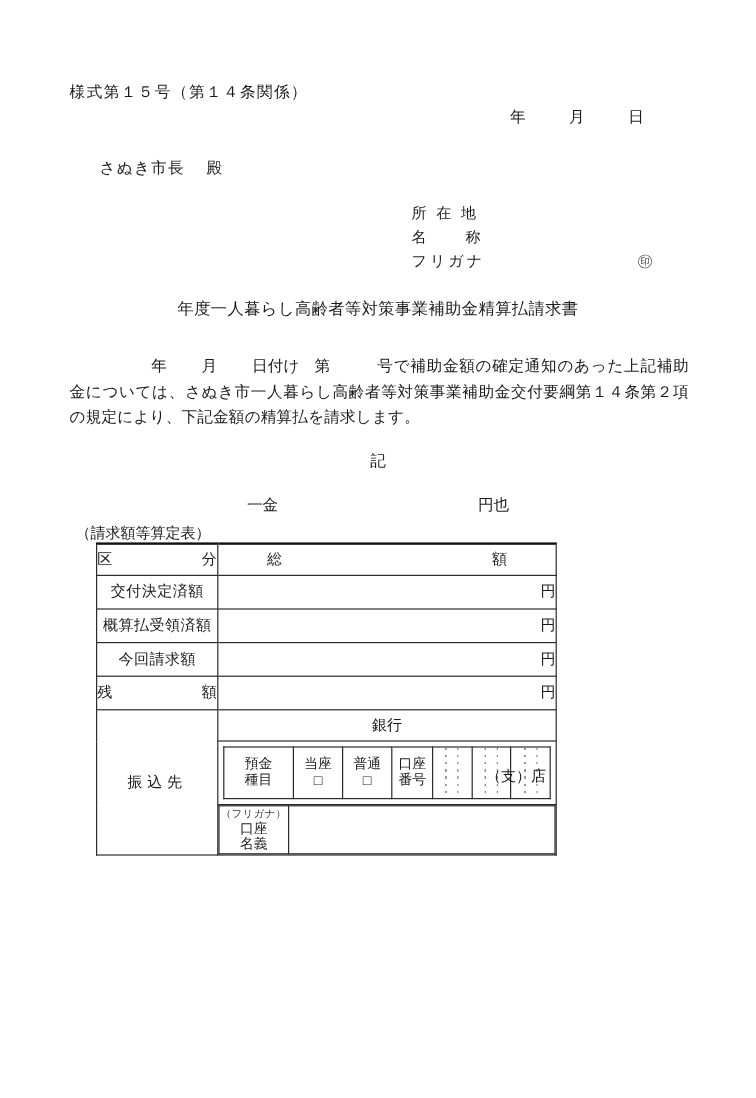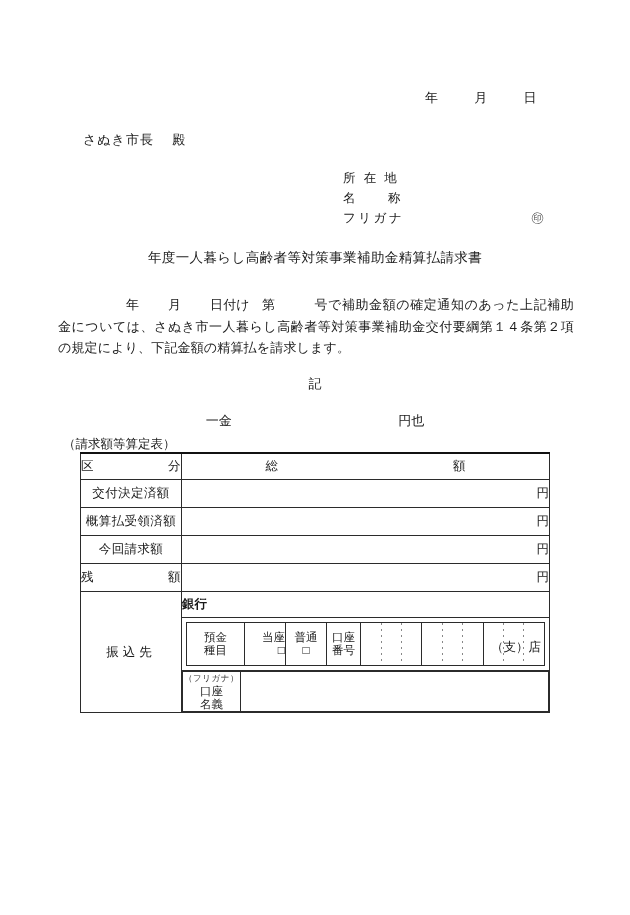--- a/index.html
+++ b/index.html
@@ -102,21 +102,21 @@
   #table-caption {
     left: 63px; top: 436px;
     font-size: 12.5px;
   }
 
   
   #calc-table {
     position: absolute;
     left: 80px;
     top: 452px;
-    width: 470px;
+    width: 384px;
     border-collapse: collapse;
     table-layout: fixed;
     font-size: 12.5px;
     color: #1a1a1a;
   }
   #calc-table td {
     border: 1px solid #2b2b2b;
     padding: 0;
     vertical-align: middle;
   }
@@ -160,22 +160,21 @@
   }
   .bank-row-cell { height: 25px; position: relative; }
   .bank-inner {
     position: relative;
     height: 25px;
     line-height: 25px;
   }
   .bank-inner .bank-word {
     position: absolute;
     left: 0; right: 0;
-    text-align: left;
-    font-weight: bold;
+    text-align: center;
   }
   .bank-inner .branch-word {
     position: absolute;
     right: 8px;
     margin-top: 43px;
   }
 
   .sub-table {
     width: 100%;
     border-collapse: collapse;
@@ -254,20 +253,21 @@
     left: 14px;
     top: 0;
   }
   #remarks .note .first-ind { display: inline-block; width: 14px; }
 </style>
 </head>
 <body>
 
 <div class="page">
 
+  <div class="abs" id="form-number">様式第１５号（第１４条関係）</div>
 
   <div class="abs" id="date-line">
     <span class="seg">年</span>
     <span class="seg">月</span>
     <span class="seg">日</span>
   </div>
 
   <div class="abs" id="addressee">
     <span>さぬき市長</span>
     <span class="hon">殿</span>
@@ -347,21 +347,21 @@
 
       <tr>
         <td style="padding:4px;">
           <table class="sub-table">
             <tbody>
               <tr>
                 <td class="two-line no-top no-left" style="width:57px;">
                   <span class="l">預金</span>
                   <span class="l">種目</span>
                 </td>
-                <td class="two-line no-top" style="width:40px;text-align:right;">
+                <td class="two-line no-top" style="width:40px;">
                   <span class="l">当座</span>
                   <span class="checkbox-glyph">□</span>
                 </td>
                 <td class="two-line no-top" style="width:40px;">
                   <span class="l">普通</span>
                   <span class="checkbox-glyph">□</span>
                 </td>
                 <td class="two-line no-top" style="width:33px;">
                   <span class="l">口座</span>
                   <span class="l">番号</span>

